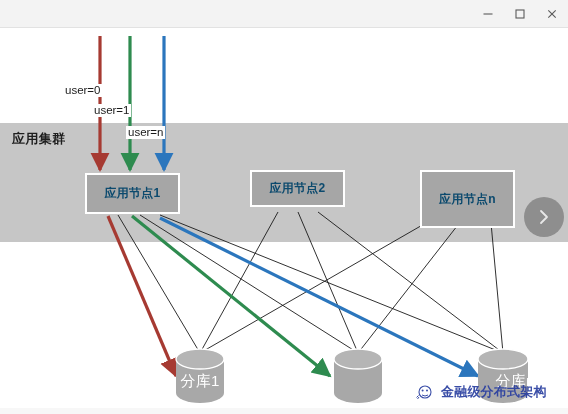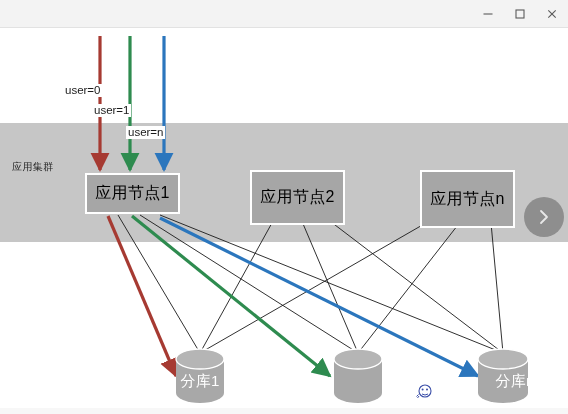--- a/index.html
+++ b/index.html
@@ -31,36 +31,37 @@
   }
   .svgroot{position:absolute;left:0;top:0;width:568px;height:380px;}
 
   
   .band{
     position:absolute;left:0;top:95px;width:568px;height:119px;
     background:#c6c6c6;
   }
   .band-label{
     position:absolute;left:12px;top:102px;
-    font-size:10px;font-weight:normal;color:#1f1f1f;
-    letter-spacing:.4px;white-space:nowrap;margin-top:30px;
+    font-size:13px;font-weight:bold;color:#1f1f1f;
+    letter-spacing:.4px;white-space:nowrap;
   }
 
   
   .node{
     position:absolute;
     background:#a6a6a6;
     border:2px solid #ffffff;
     box-sizing:border-box;
     display:flex;align-items:center;justify-content:center;
-    color:#000000;font-size:16px;letter-spacing:.3px;
+    color:#0c4a6e;font-size:12px;letter-spacing:.3px;
     white-space:nowrap;
+    font-weight:bold;
   }
   #node1{left:85px;top:145px;width:95px;height:41px;}
-  #node2{left:250px;top:142px;width:95px;height:55px;}
+  #node2{left:250px;top:142px;width:95px;height:37px;}
   #noden{left:420px;top:142px;width:95px;height:58px;}
 
   
   .ulabel{
     position:absolute;background:#ffffff;
     font-size:11.5px;color:#1a1a1a;white-space:nowrap;
     padding:0 2px;line-height:13px;
   }
   #ul0{left:63px;top:56px;}
   #ul1{left:92px;top:76px;}
@@ -202,20 +203,21 @@
     <div class="dblabel" id="dbln">分库n</div>
 
     <div class="watermark">
       <svg class="wm-logo" viewBox="0 0 20 16">
         <circle cx="9" cy="8" r="6" fill="none" stroke="#2a3fa0" stroke-width="1.1"></circle>
         <circle cx="6.6" cy="6.6" r="1" fill="#2a3fa0"></circle>
         <circle cx="11" cy="6.6" r="1" fill="#2a3fa0"></circle>
         <path d="M2.5,11.5 L0.5,13.5 M3,13 L1.5,15" stroke="#2a3fa0" stroke-width="1"></path>
         <path d="M6,11 Q9,13 12,11" fill="none" stroke="#2a3fa0" stroke-width="1"></path>
       </svg>
+      <span class="wm-text">金融级分布式架构</span>
     </div>
 
     <div class="nextbtn">
       <svg width="18" height="18" viewBox="0 0 18 18">
         <polyline points="6,3 12,9 6,15" fill="none" stroke="#e8e8e8" stroke-width="1.8" stroke-linecap="round" stroke-linejoin="round"></polyline>
       </svg>
     </div>
   </div>
 
   <div class="bottombar"></div>

